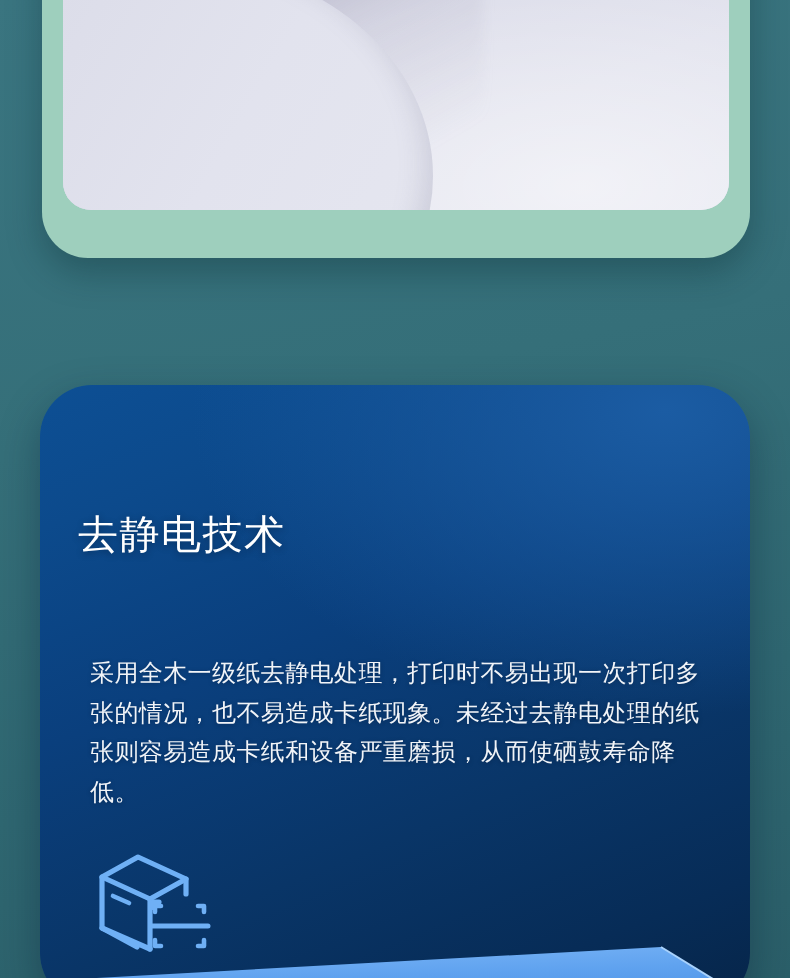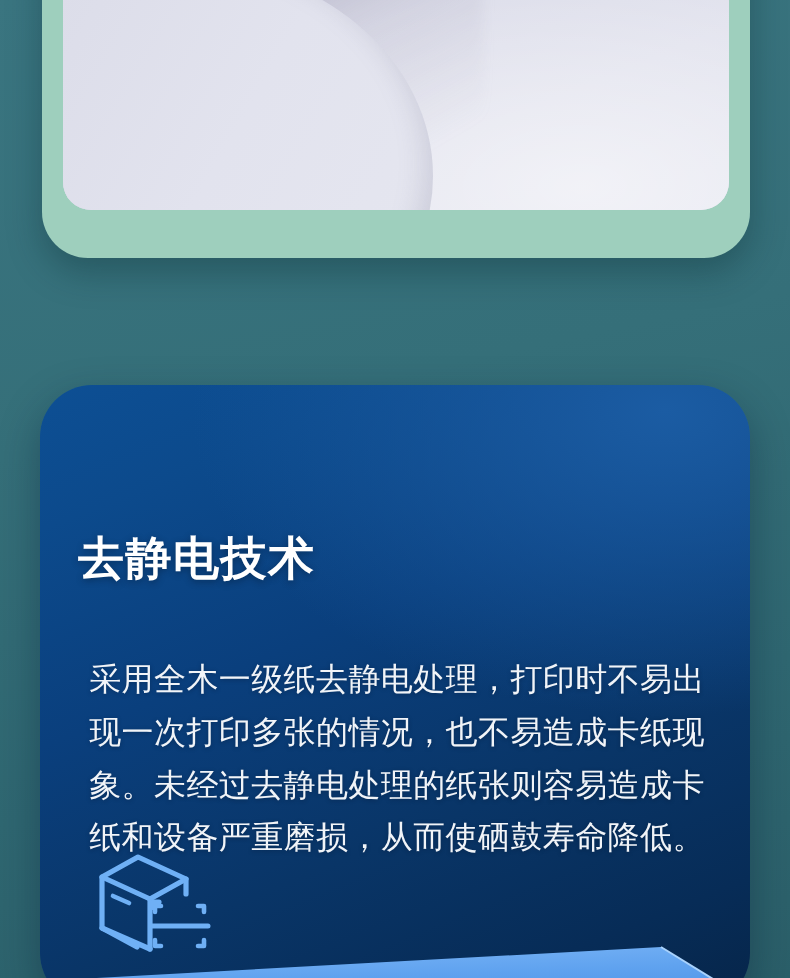--- a/index.html
+++ b/index.html
@@ -83,42 +83,41 @@
   .sheet-shape {
     position:absolute;
     left:0; bottom:0;
     width:100%; height:120px;
     pointer-events:none;
   }
 
   
   .headline {
     position:absolute;
-    left:38px; top:88px;
+    left:38px; top:75px;
     color:#ffffff;
-    font-size:46px;
+    font-size:40px;
     line-height:1.24;
-    font-weight:bold;
+    font-weight:normal;
     letter-spacing:1.5px;
     text-shadow:0 2px 7px rgba(2,18,38,.42);
     white-space:pre-line;
   }
   .headline .hl-line { display:block; }
 
   
   .body-copy {
     position:absolute;
-    left:43px; top:268px;
+    left:50px; top:268px;
     width:628px;
     color:#f1f4f8;
-    font-size:32px;
+    font-size:24px;
     line-height:1.65;
     letter-spacing:.4px;
     text-shadow:0 1px 4px rgba(2,18,38,.35);
-    text-align:center;
   }
 
   
   .feature-icon {
     position:absolute;
     left:53px; top:465px;
     width:120px; height:104px;
   }
 </style>
 </head>

